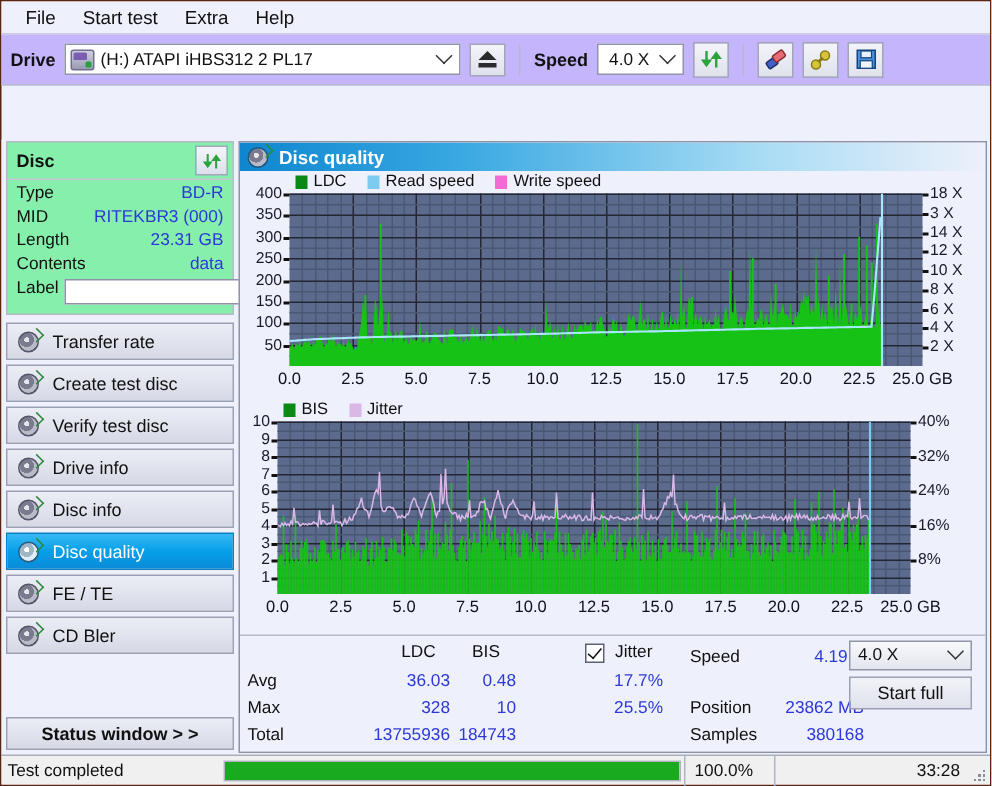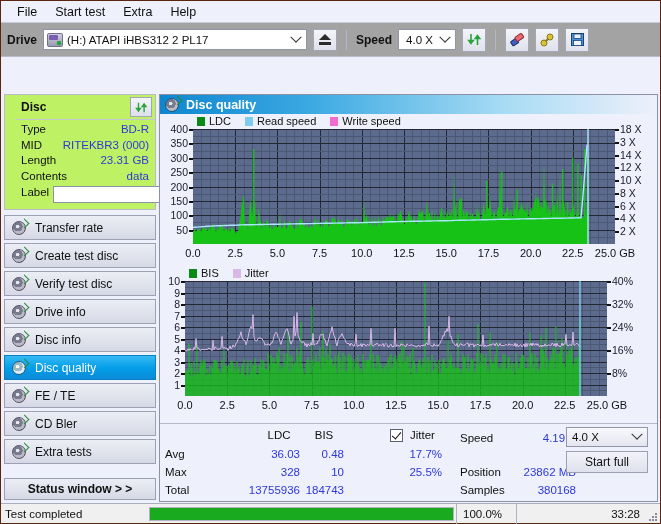--- a/index.html
+++ b/index.html
@@ -53,21 +53,21 @@
     border-bottom: 1px solid #c9cbdd;
   }
   .menuitem {
     font-size: 12.5px; color: #101010;
     padding: 2px 8px; white-space: nowrap;
   }
 
   
   .toolbar {
     height: 34px;
-    background: #a3a3a3;
+    background: #c4b5fd;
     display: flex; align-items: center;
     padding: 0 6px; gap: 6px;
     border-bottom: 1px solid #b9bccd;
   }
   .tb-label { font-size: 12px; font-weight: bold; color: #111; }
   .combo {
     height: 21px;
     background: #fff;
     border: 1px solid #9096a8;
     display: flex; align-items: center;
@@ -130,23 +130,22 @@
   .sidebar {
     width: 158px; flex: none;
     background: #eef0fb;
     display: flex; flex-direction: column;
     padding: 1px 3px 0 3px;
   }
 
   
   .discbox {
     border: 1px solid #b7bac9;
-    background: #bef264;
+    background: #86efac;
     margin-bottom: 5px;
-    padding-left: 10px;
   }
   .discbox-head {
     display: flex; align-items: center; justify-content: space-between;
     padding: 2px 3px 2px 6px;
     border-bottom: 1px solid #c4c7d6;
   }
   .discbox-head .t { font-size: 12px; font-weight: bold; color: #111; }
   .refresh-btn {
     width: 22px; height: 20px;
     border: 1px solid #a3a6b8;
@@ -464,24 +463,20 @@
           <span class="nav-ico"></span>
           <span>Disc quality</span>
         </div>
         <div class="navbtn">
           <span class="nav-ico"></span>
           <span>FE / TE</span>
         </div>
         <div class="navbtn">
           <span class="nav-ico"></span>
           <span>CD Bler</span>
-        </div>
-        <div class="navbtn">
-          <span class="nav-ico"></span>
-          <span>Extra tests</span>
         </div>
       </div>
 
       <div class="nav-spacer"></div>
       <div class="statuswin">Status window &gt; &gt;</div>
     </div>
 
     <div class="right">
       <div class="panel-head">
         <span class="nav-ico"></span>

